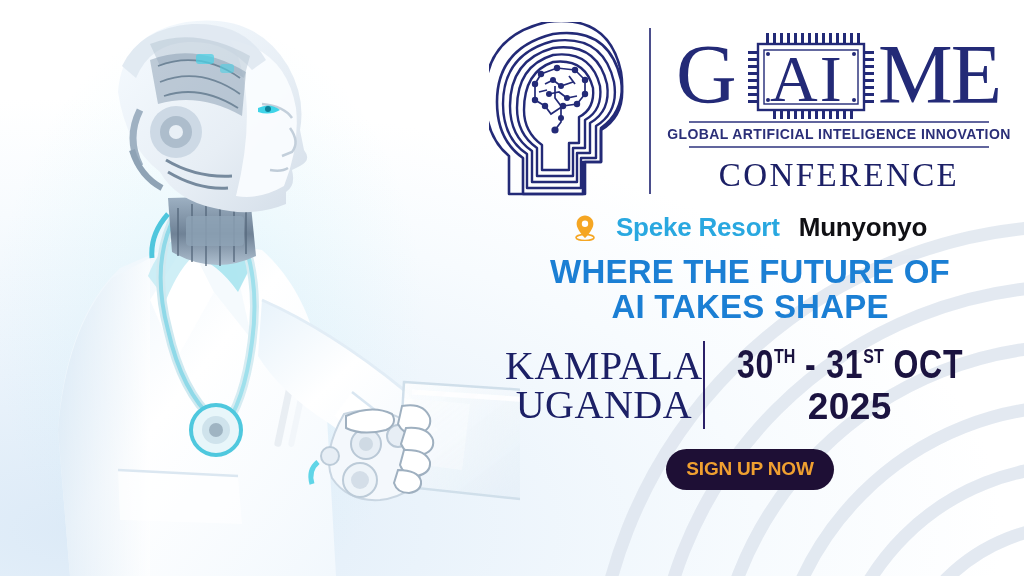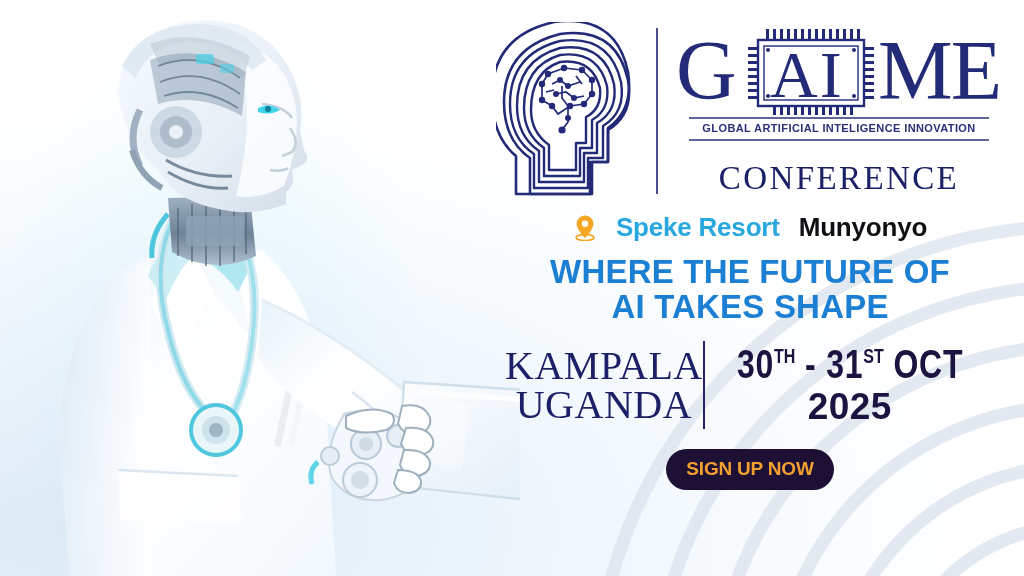--- a/index.html
+++ b/index.html
@@ -34,27 +34,27 @@
 
   
   .logo-lockup { display:flex; align-items:center; gap:10px; height:178px; }
   .logo-mark { width:150px; height:178px; flex:0 0 auto; }
   .logo-rule { width:2px; align-self:stretch; background:#2b2f78; margin:6px 6px 6px 0; opacity:.85; }
   .logo-type { display:flex; flex-direction:column; align-items:center; }
   .wordmark { height:92px; }
   .tagline-rule { width:300px; height:2px; background:#3a3f84; opacity:.8; }
   .tagline {
     color:#2b2f78; font-weight:bold; letter-spacing:.4px;
-    font-size:11px; line-height:1.22; text-align:center;
+    font-size:14px; line-height:1.22; text-align:center;
     padding:3px 0 3px; white-space:nowrap;
   }
   .conference {
     color:#1c2066; font-family:"Liberation Serif", serif;
     font-size:33px; letter-spacing:2.4px; line-height:1.08;
-    padding-top:20px;
+    padding-top:10px;
   }
 
   
   .venue { display:flex; align-items:center; gap:19px; margin-top:12px; }
   .pin { width:24px; height:27px; flex:0 0 auto; }
   .venue-a { color:#29a8e0; font-size:26px; font-weight:bold; letter-spacing:-.2px; }
   .venue-b { color:#101014; font-size:26px; font-weight:bold; letter-spacing:-.2px; }
 
   
   .headline {

